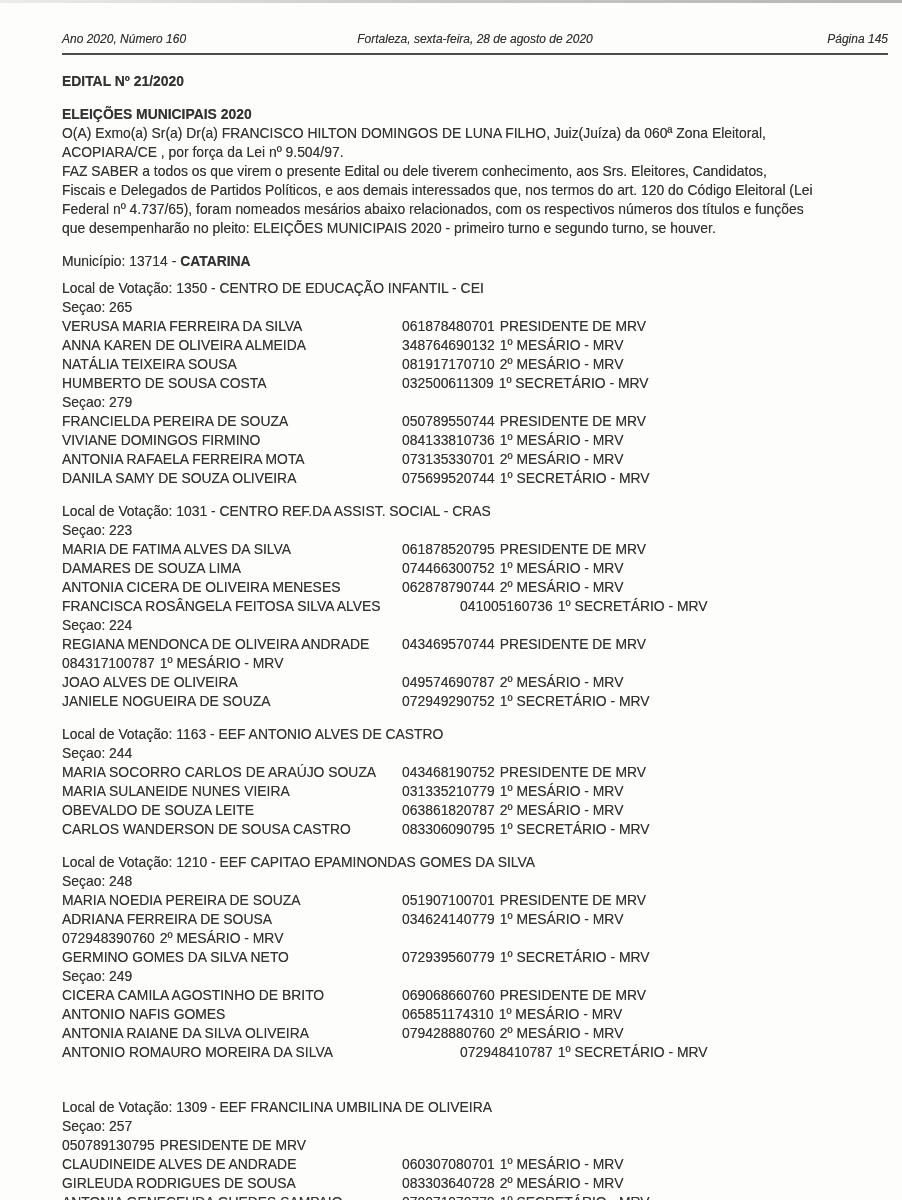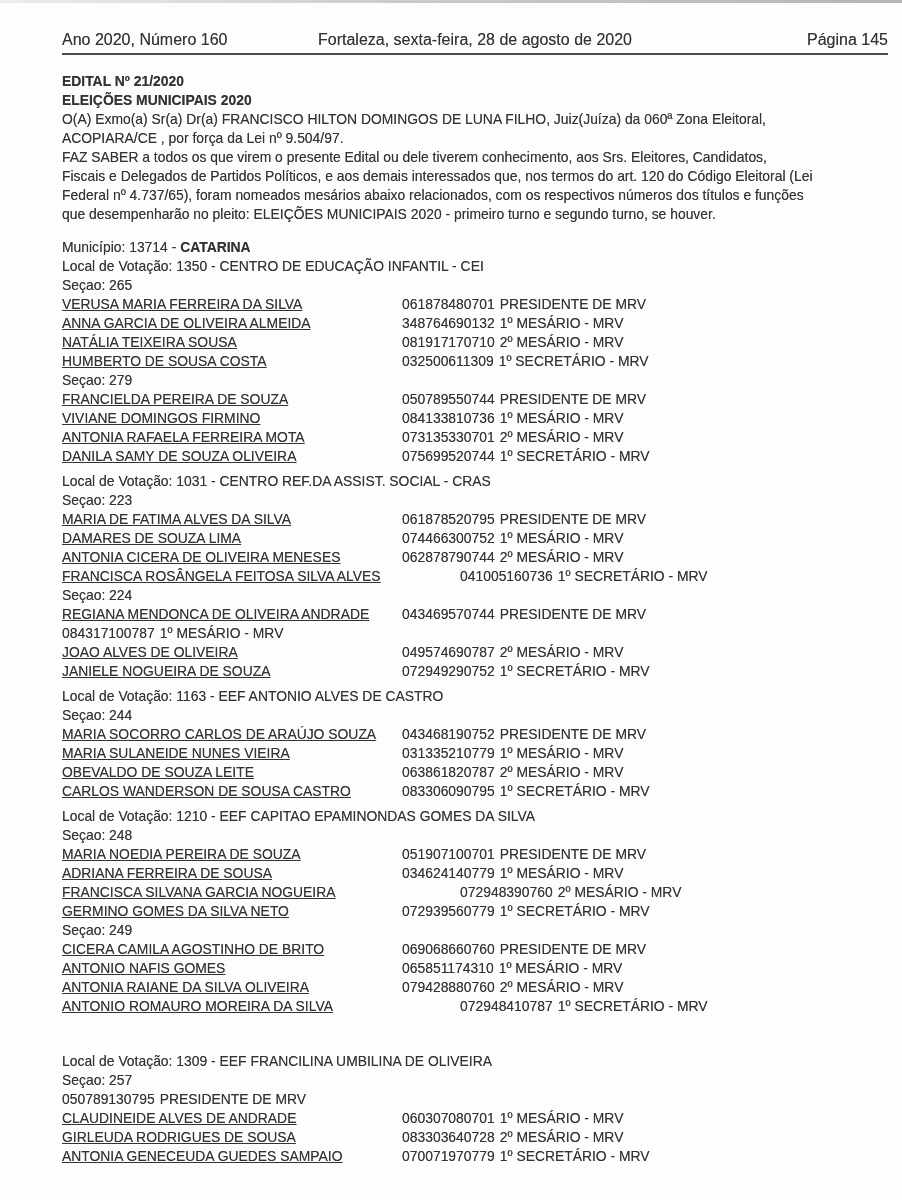--- a/index.html
+++ b/index.html
@@ -14,36 +14,36 @@
     box-sizing:border-box;
   }
   .scan-edge{
     position:absolute;top:0;left:0;right:0;height:3px;
     background:linear-gradient(90deg,rgba(160,160,160,.18),rgba(120,120,120,.38) 45%,rgba(110,110,110,.5));
   }
   .inner{padding:31px 14px 0 62px;width:826px;box-sizing:content-box;}
   .header{
     display:grid;grid-template-columns:1fr auto 1fr;
     align-items:baseline;
-    font-size:16px;line-height:17px;
+    font-size:12px;line-height:17px;font-style:italic;
   }
   .header .h-left{text-align:left;}
   .header .h-center{text-align:left;}
   .header .h-right{text-align:right;}
   .rule{margin-top:5px;height:2px;background:#4d4d4d;}
   .content{font-size:13.9px;line-height:19px;}
-  .bold{font-weight:bold;}
+  .bold{font-weight:bold;margin-top:14px;}
   .edital-title{margin-top:17px;}
   .line,.t-line{white-space:nowrap;}
   .municipio{margin-top:14px;white-space:nowrap;}
-  .local{margin-top:6px;}
-  .local:first-of-type{margin-top:0;}
+  .local{margin-top:14px;}
+  .local:first-of-type{margin-top:8px;}
   .local:last-of-type{margin-top:36px;}
   .row{display:flex;white-space:nowrap;}
-  .m-name{flex:none;width:340px;text-decoration:underline;}
+  .m-name{flex:none;width:340px;}
   .row.indent .m-name{width:398px;}
   .m-titulo{margin-right:5px;text-align:center;}
 </style>
 </head>
 <body>
 
 <div class="page">
   <div class="scan-edge"></div>
   <div class="inner">
 
@@ -76,21 +76,21 @@
   <div class="secao">
     <div class="t-line">Seçao: 265</div>
     <div>
   <div class="row">
     <span class="m-name">VERUSA MARIA FERREIRA DA SILVA</span>
     <span class="m-titulo">061878480701</span>
     <span class="m-funcao">PRESIDENTE DE MRV</span>
   </div>
 
   <div class="row">
-    <span class="m-name">ANNA GARCIA DE OLIVEIRA ALMEIDA</span>
+    <span class="m-name">ANNA KAREN DE OLIVEIRA ALMEIDA</span>
     <span class="m-titulo">348764690132</span>
     <span class="m-funcao">1º MESÁRIO - MRV</span>
   </div>
 
   <div class="row">
     <span class="m-name">NATÁLIA TEIXEIRA SOUSA</span>
     <span class="m-titulo">081917170710</span>
     <span class="m-funcao">2º MESÁRIO - MRV</span>
   </div>
 
@@ -241,21 +241,20 @@
     <span class="m-funcao">PRESIDENTE DE MRV</span>
   </div>
 
   <div class="row">
     <span class="m-name">ADRIANA FERREIRA DE SOUSA</span>
     <span class="m-titulo">034624140779</span>
     <span class="m-funcao">1º MESÁRIO - MRV</span>
   </div>
 
   <div class="row indent">
-    <span class="m-name">FRANCISCA SILVANA GARCIA NOGUEIRA</span>
     <span class="m-titulo">072948390760</span>
     <span class="m-funcao">2º MESÁRIO - MRV</span>
   </div>
 
   <div class="row">
     <span class="m-name">GERMINO GOMES DA SILVA NETO</span>
     <span class="m-titulo">072939560779</span>
     <span class="m-funcao">1º SECRETÁRIO - MRV</span>
   </div>
 </div>

